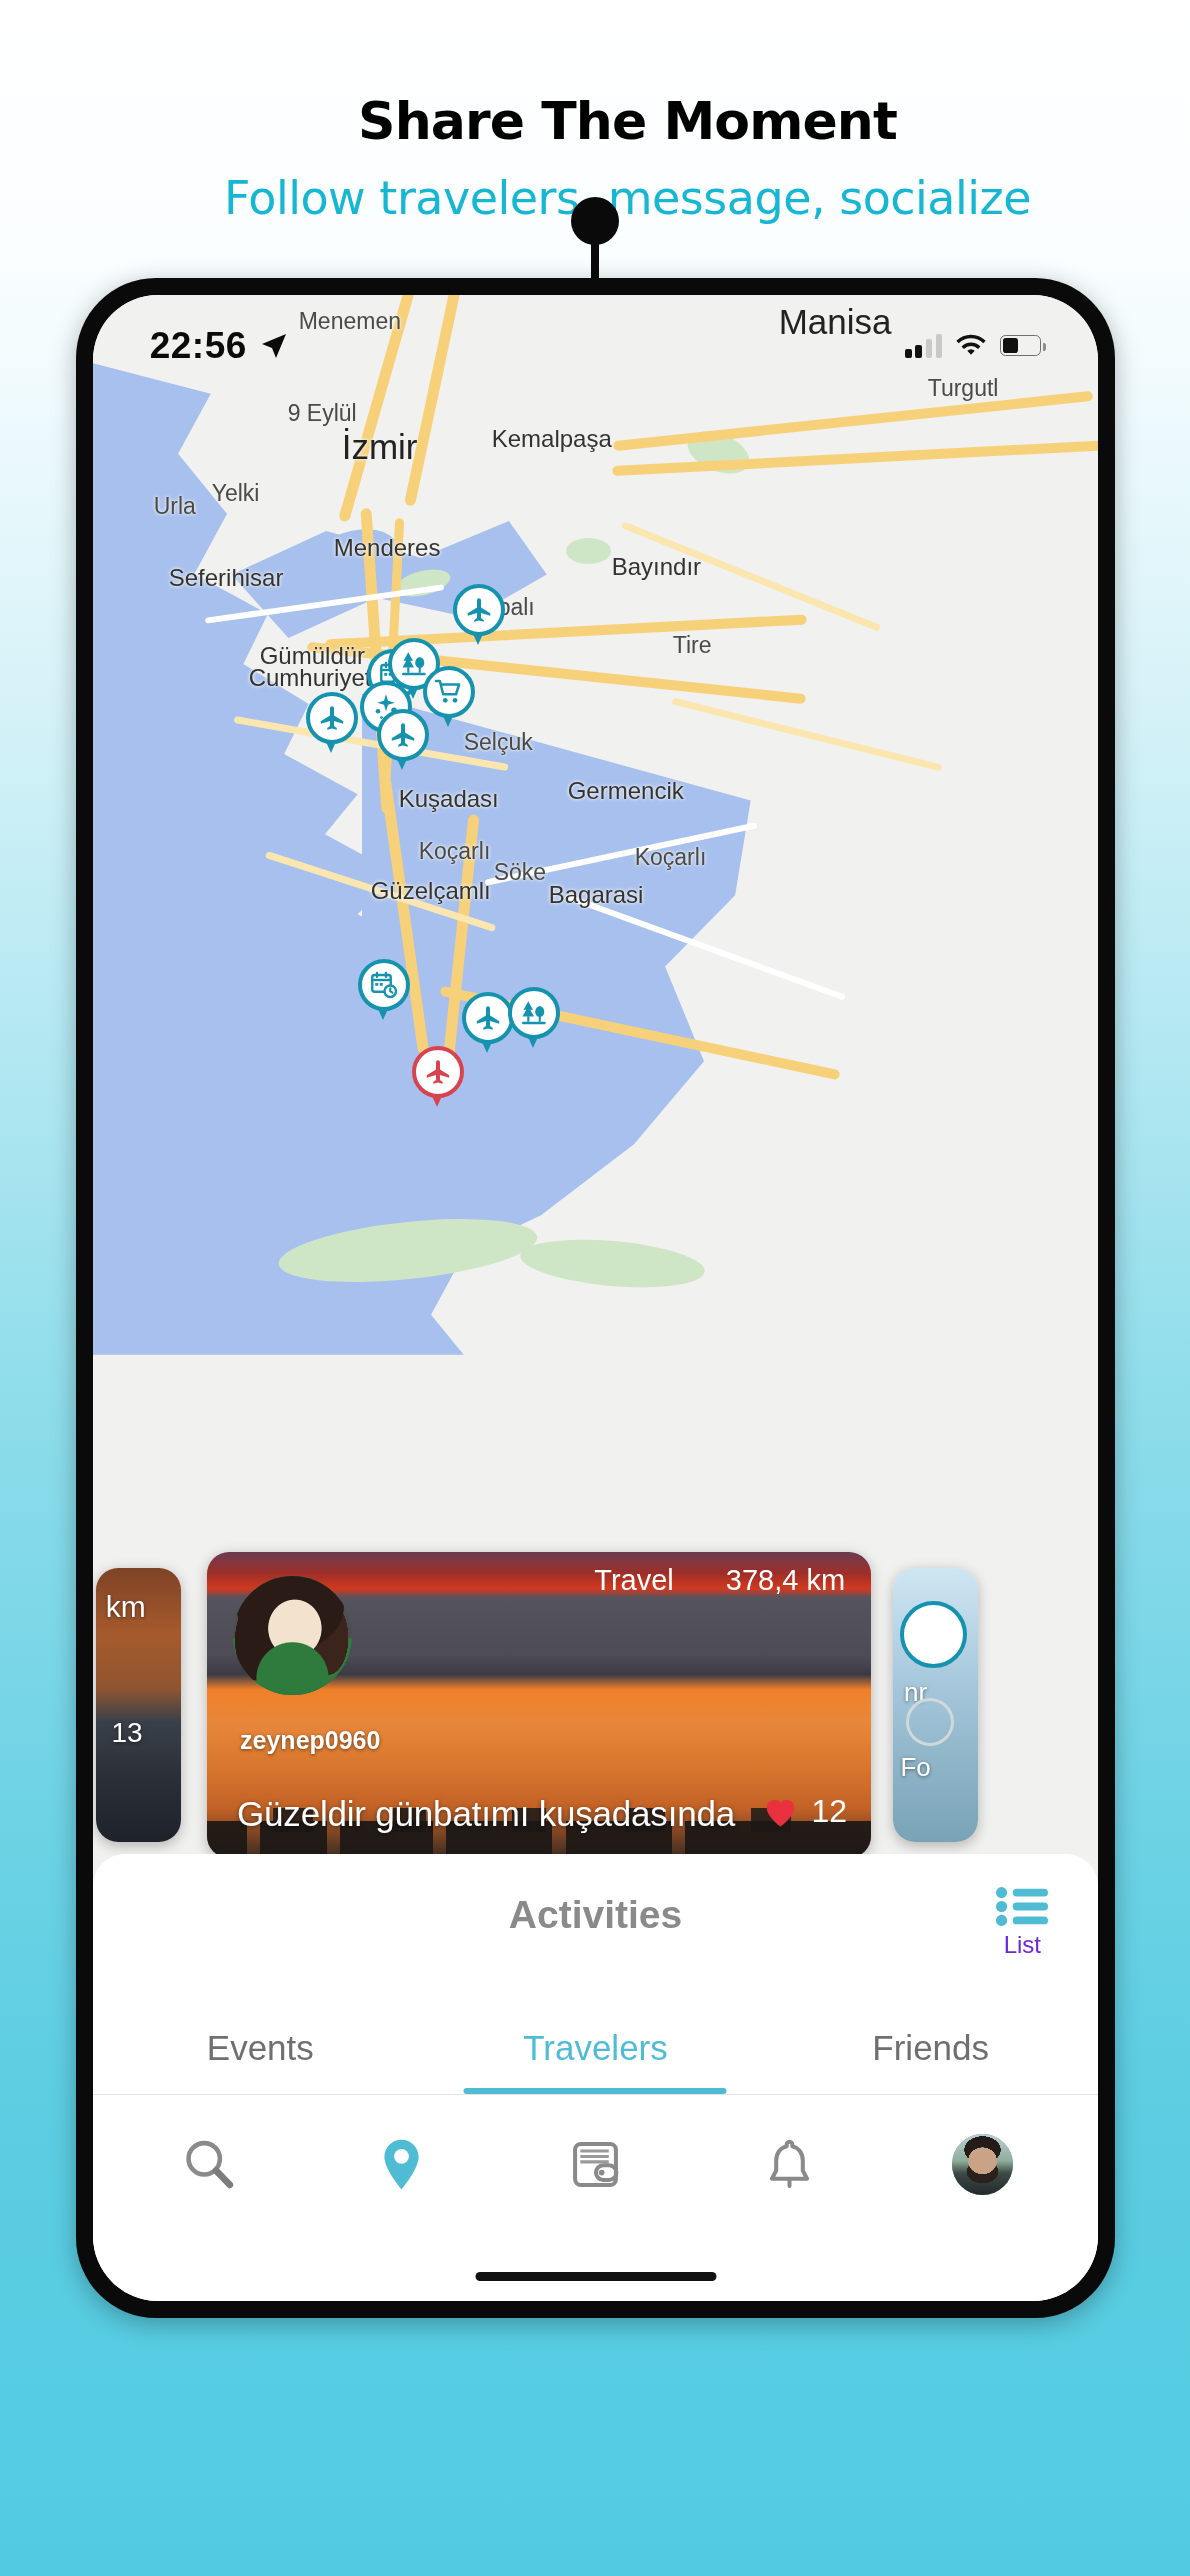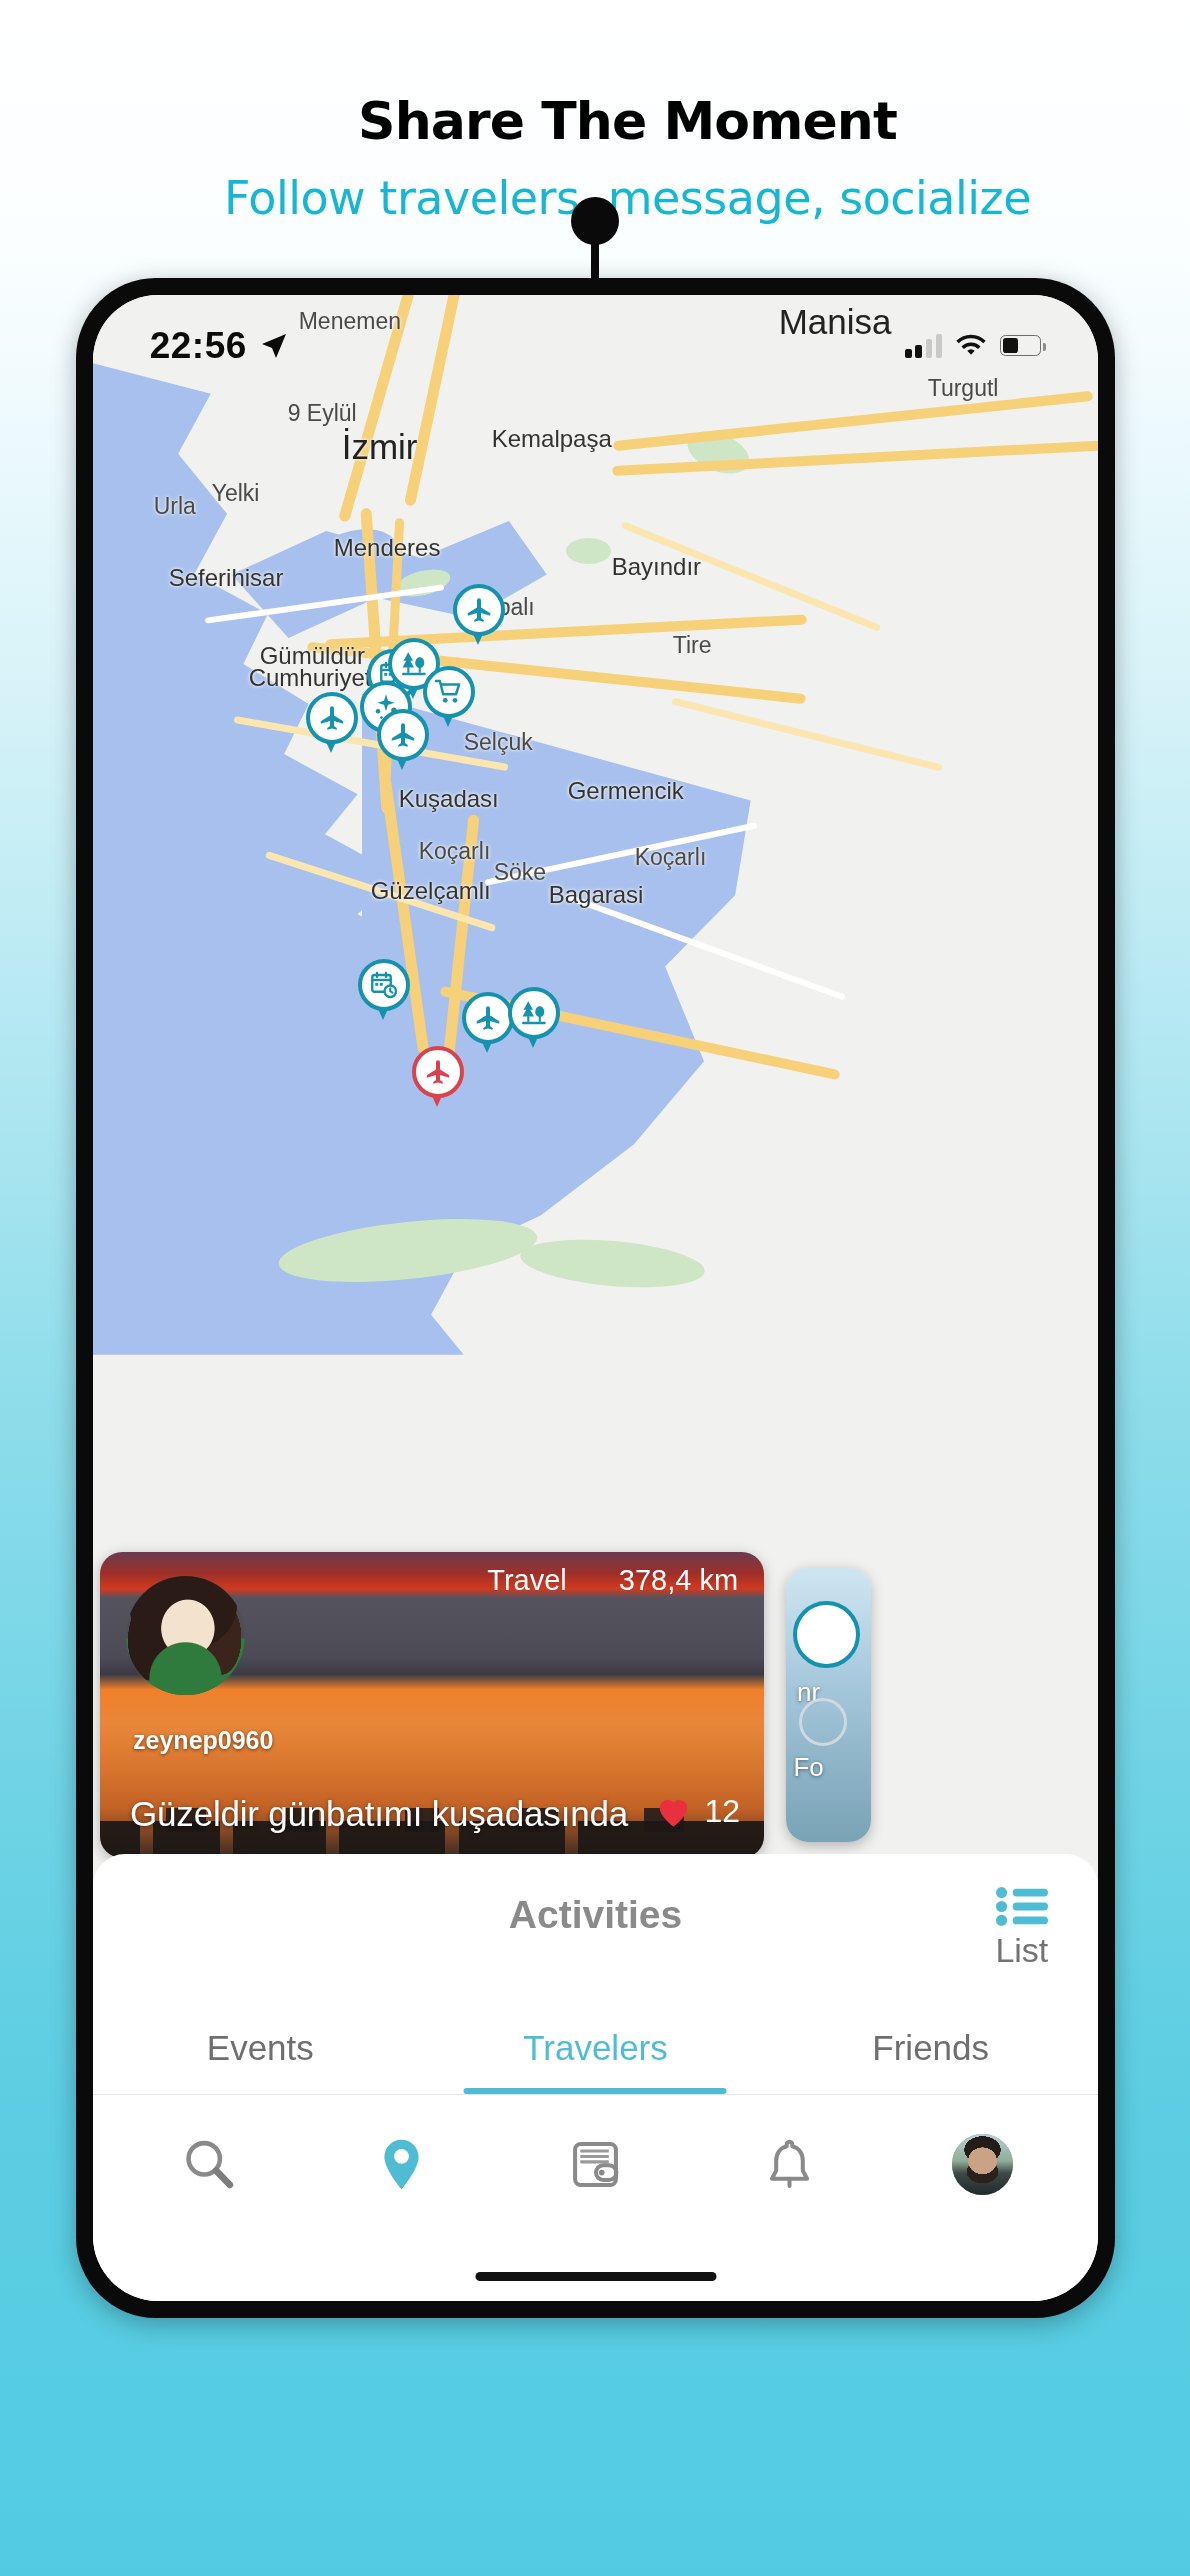--- a/index.html
+++ b/index.html
@@ -257,21 +257,21 @@
   .sheet-head { position: relative; height: 139px; }
   .sheet-title {
     position: absolute; left: 0; right: 0; top: 39px; text-align: center;
     font-size: 39px; font-weight: 700; color: #8a8a8a;
   }
   .list-btn {
     position: absolute; right: 50px; top: 32px;
     display: flex; flex-direction: column; align-items: center; gap: 3.7px;
   }
   .list-icon { width: 52px; height: 41px; }
-  .list-lbl { font-size: 34px; color: #737373; }
+  .list-lbl { font-size: 24px; color: #6d28d9; }
   .tabs {
     display: flex; align-items: flex-end; justify-content: space-around;
     height: 102px; border-bottom: 0.9px solid #e6e6e6;
   }
   .tab {
     position: relative; flex: 1; text-align: center; padding-bottom: 26px;
     font-size: 35px; color: #6f6f6f;
   }
   .tab.active { color: #4fbcd4; }
   .tab.active::after {
@@ -513,20 +513,25 @@
           <path d="M12 3.2a13 13 0 0 1 9.2 3.8l1.8-1.9A15.6 15.6 0 0 0 12 .6 15.6 15.6 0 0 0 1 5.1l1.8 1.9A13 13 0 0 1 12 3.2z" fill="#111"></path>
         </svg>
         <span class="batt">
             <b></b>
           </span>
       </div>
     </div>
 
     <div class="carousel">
 
+      <div class="card side">
+        <div class="card-bg bg-night"></div>
+        <div class="side-label side-km">km</div>
+        <div class="side-label side-num">13</div>
+      </div>
 
       <div class="card main">
         <div class="card-bg bg-sunset"></div>
         <div class="skyline2"></div>
         <div class="skyline"></div>
         <div class="card-topbar">
           <span>Travel</span>
           <span>378,4 km</span>
         </div>
         <div class="avatar-lg">

